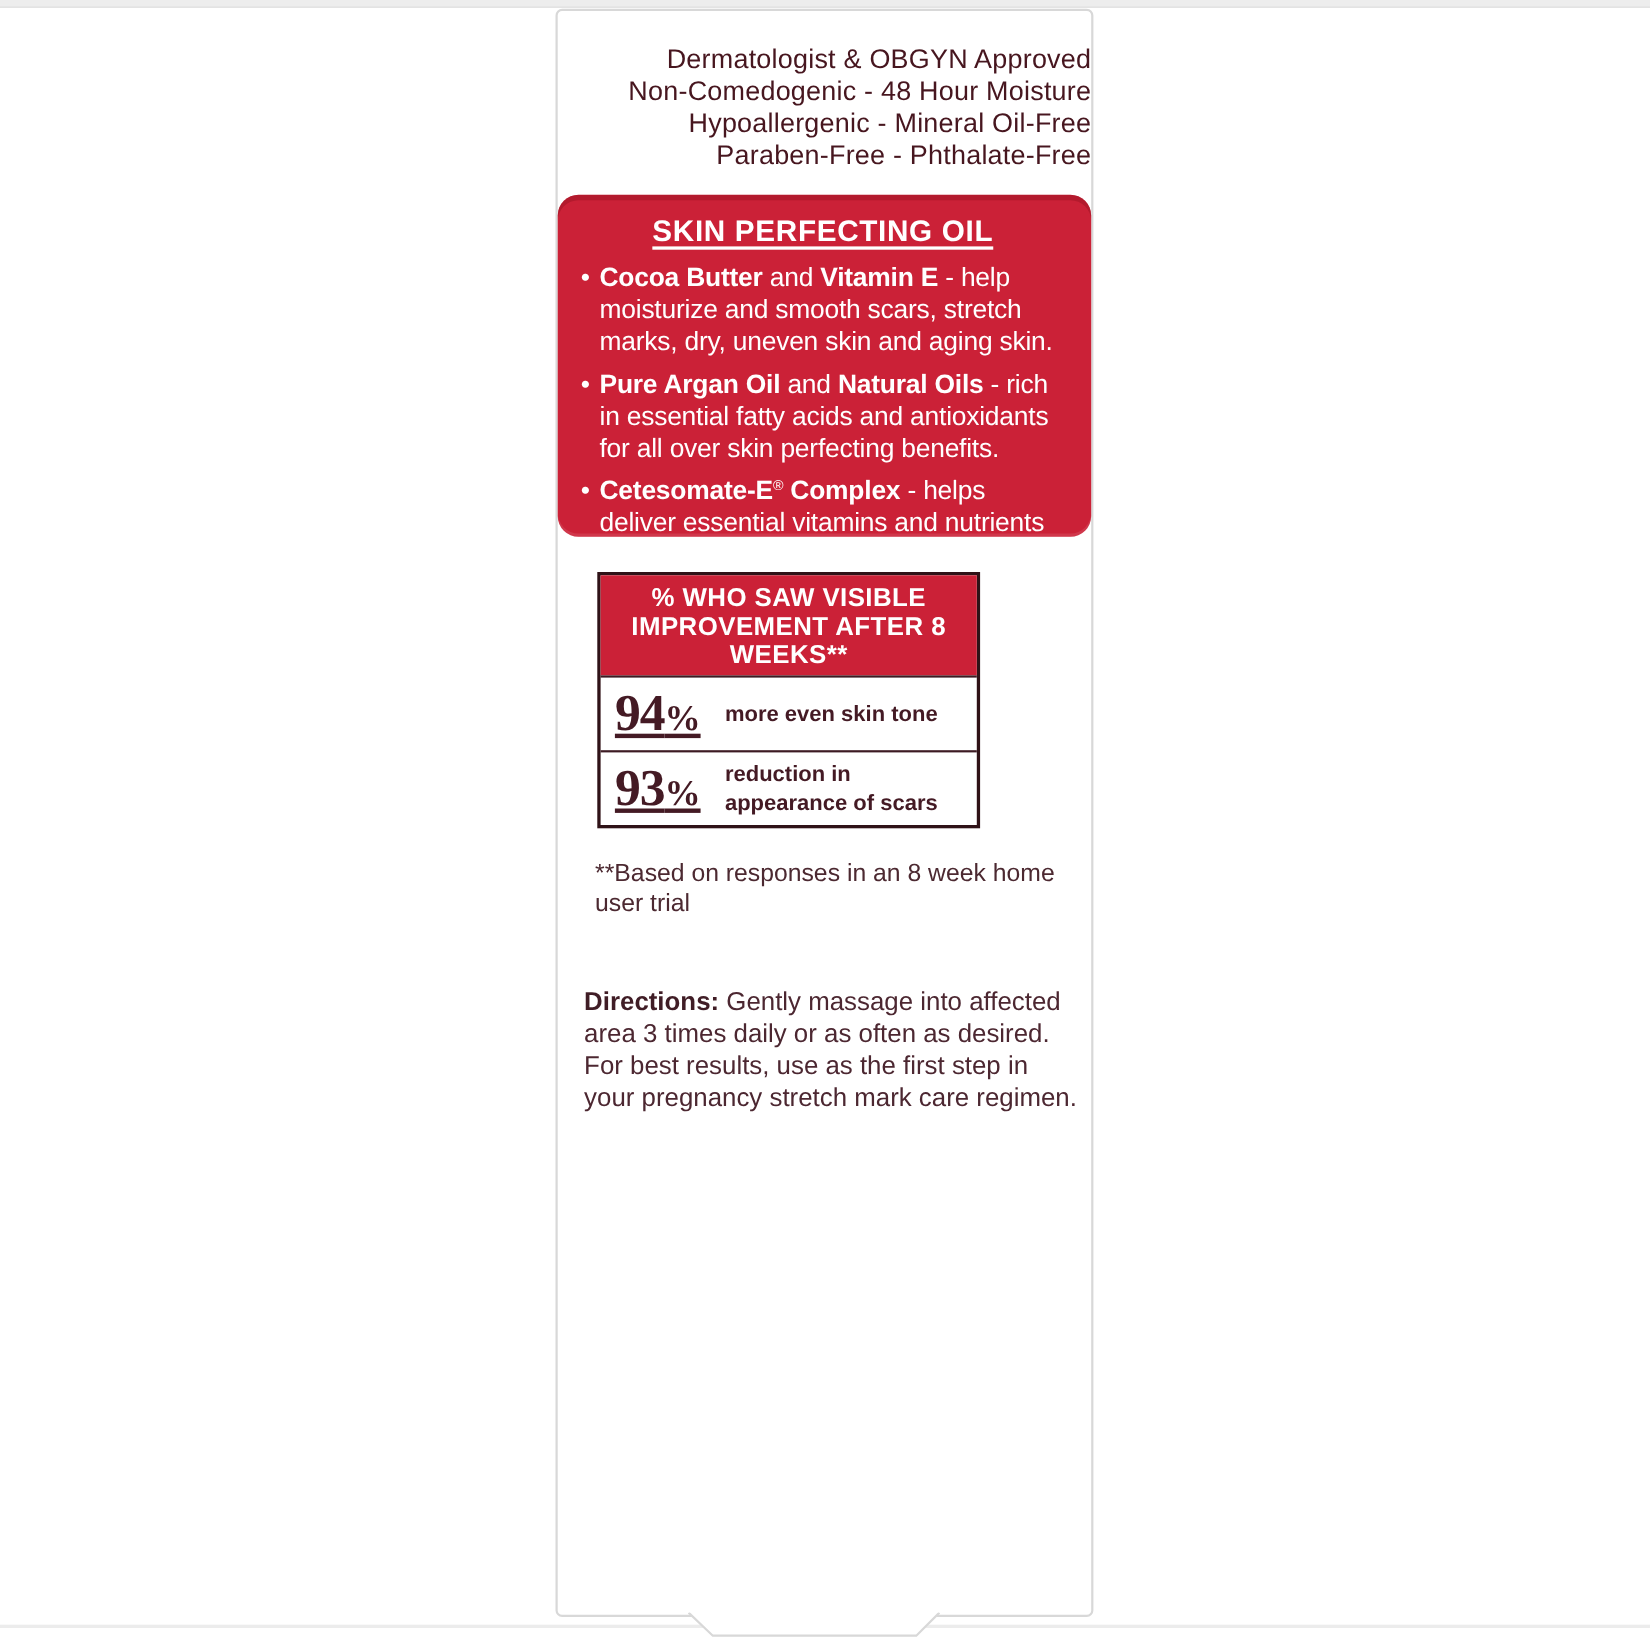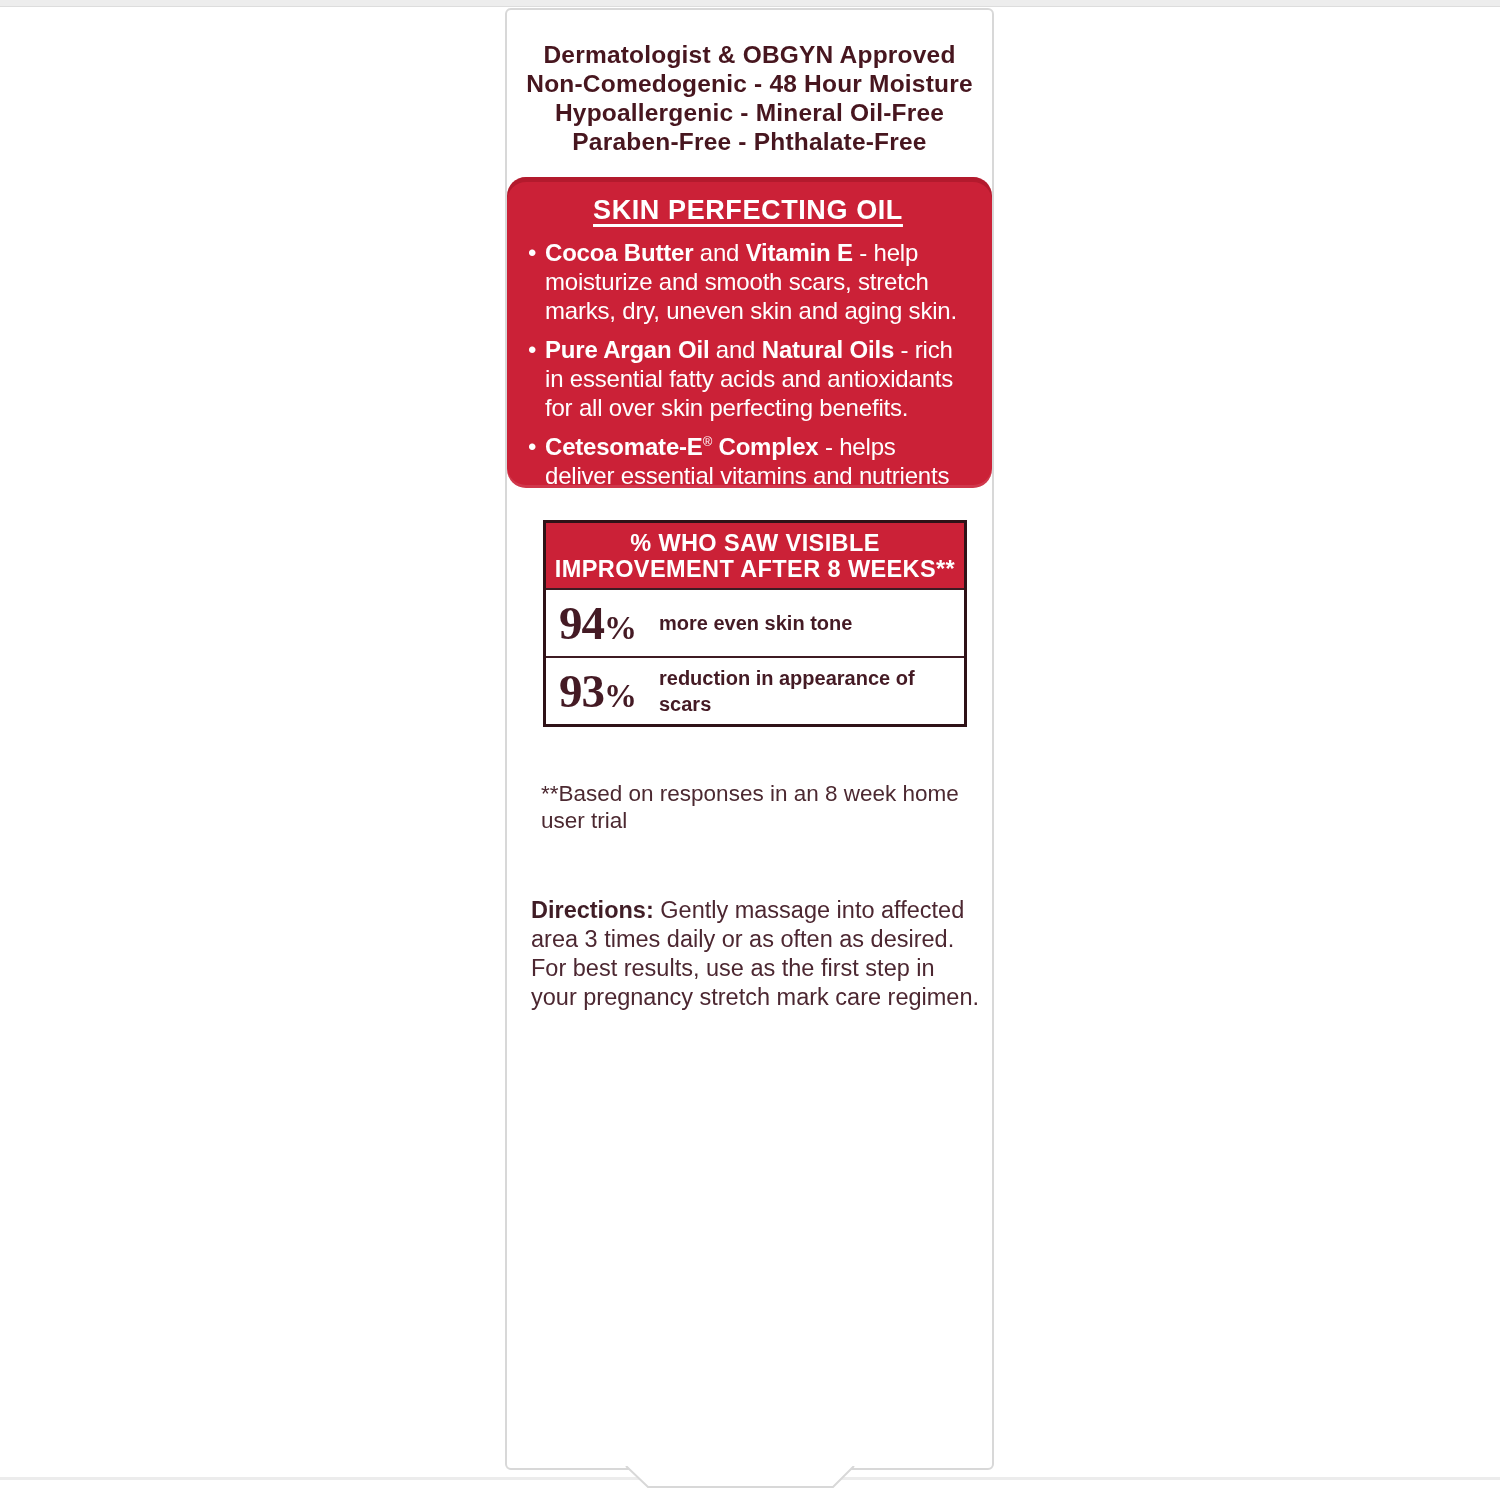--- a/index.html
+++ b/index.html
@@ -22,22 +22,22 @@
   }
   .panel {
     position: absolute; left: 505px; top: 8px;
     width: 489px; height: 1462px;
     background: #ffffff;
     border: 2px solid #d8d8d8;
     border-radius: 6px;
   }
   .claims {
     position: absolute; top: 30px; left: 0; right: 0;
-    text-align: center;
-    font-weight: bold;
+    text-align: right;
+    font-weight: normal;
     font-size: 24.5px;
     line-height: 29px;
     color: #47161f;
     letter-spacing: 0.2px;
   }
   .redbox {
     position: absolute; top: 167px; left: 0;
     width: 100%; height: 311px;
     background: #cb2137;
     color: #ffffff;
@@ -62,21 +62,21 @@
     line-height: 29px;
     letter-spacing: -0.2px;
     margin-bottom: 10px;
   }
   .bullet .dot { width: 17px; flex: none; }
   .bullet .btext { flex: 1; }
   .bullet .b { font-weight: bold; }
   .bullet sup { font-size: 13px; vertical-align: super; line-height: 0; }
   .results-table {
     position: absolute; top: 510px; left: 36px;
-    width: 424px;
+    width: 348px;
     background: #ffffff;
     border: 3px solid #2f1217;
   }
   .thead {
     background: #cb2137;
     color: #ffffff;
     text-align: center;
     font-weight: bold;
     font-size: 23.5px;
     line-height: 26px;
@@ -91,20 +91,21 @@
     border-top: 2px solid #3d1b23;
   }
   .trow .pct {
     font-family: "Liberation Serif", serif;
     font-weight: bold;
     font-size: 47px;
     letter-spacing: -1px;
     color: #441a24;
     width: 100px;
     flex: none;
+    text-decoration: underline;
   }
   .trow .pct .unit { font-size: 0.7em; letter-spacing: 0; }
   .trow .lbl {
     font-weight: bold;
     font-size: 20px;
     line-height: 26px;
     color: #441a24;
     max-width: 305px;
   }
   .footnote {

